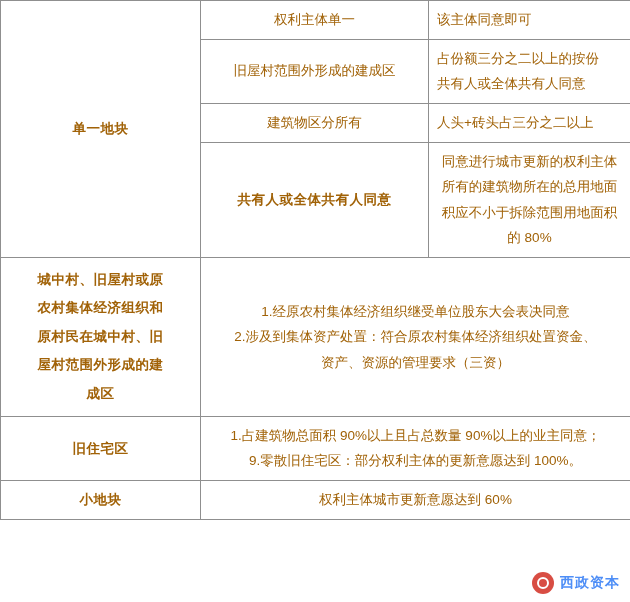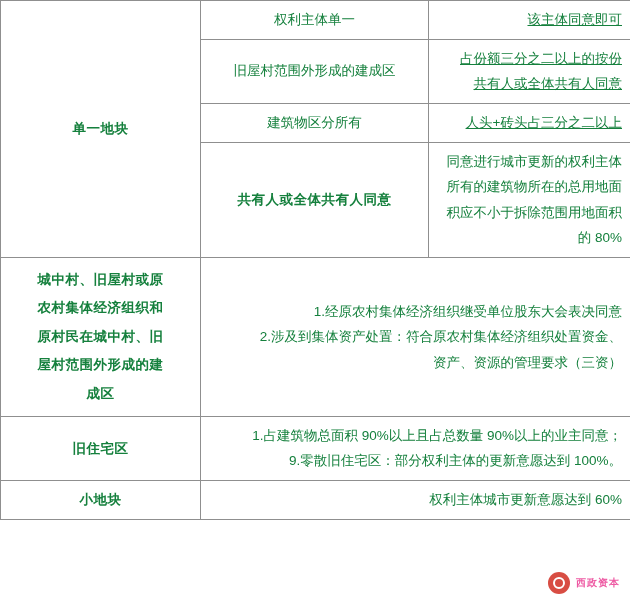--- a/index.html
+++ b/index.html
@@ -24,42 +24,41 @@
     border-collapse: collapse;
     width: 630px;
     table-layout: fixed;
   }
   table.grid td {
     border: 1px solid #8f8f8f;
     vertical-align: middle;
     padding: 6px 8px;
     font-size: 13.5px;
     line-height: 1.9;
-    color: #15803d;
+    color: #a16207;
   }
   td.label {
     width: 200px;
     text-align: center;
     font-weight: bold;
     letter-spacing: 0.5px;
     margin-left: 32px;
   }
   td.label.tight {
     line-height: 2.1;
     padding: 8px 30px;
   }
   td.mid {
     text-align: center;
   }
   td.right {
-    text-align: right;
-    text-decoration: underline;
+    text-align: left;
   }
   td.body {
-    text-align: right;
+    text-align: center;
     line-height: 2.05;
     padding: 10px 10px;
     margin-top: 32px;
   }
   .cell-line {
     display: block;
   }
   .watermark {
     position: absolute;
     right: 10px;
@@ -82,22 +81,22 @@
     position: absolute;
     left: 5px;
     top: 5px;
     width: 12px;
     height: 12px;
     border-radius: 50%;
     border: 2px solid #ffffff;
     box-sizing: border-box;
   }
   .wm-text {
-    font-size: 10px;
-    color: #ec4899;
+    font-size: 14px;
+    color: #3b82f6;
     letter-spacing: 1px;
     font-weight: bold;
   }
 </style>
 </head>
 <body>
 
 <div class="sheet">
 
   <table class="grid">

